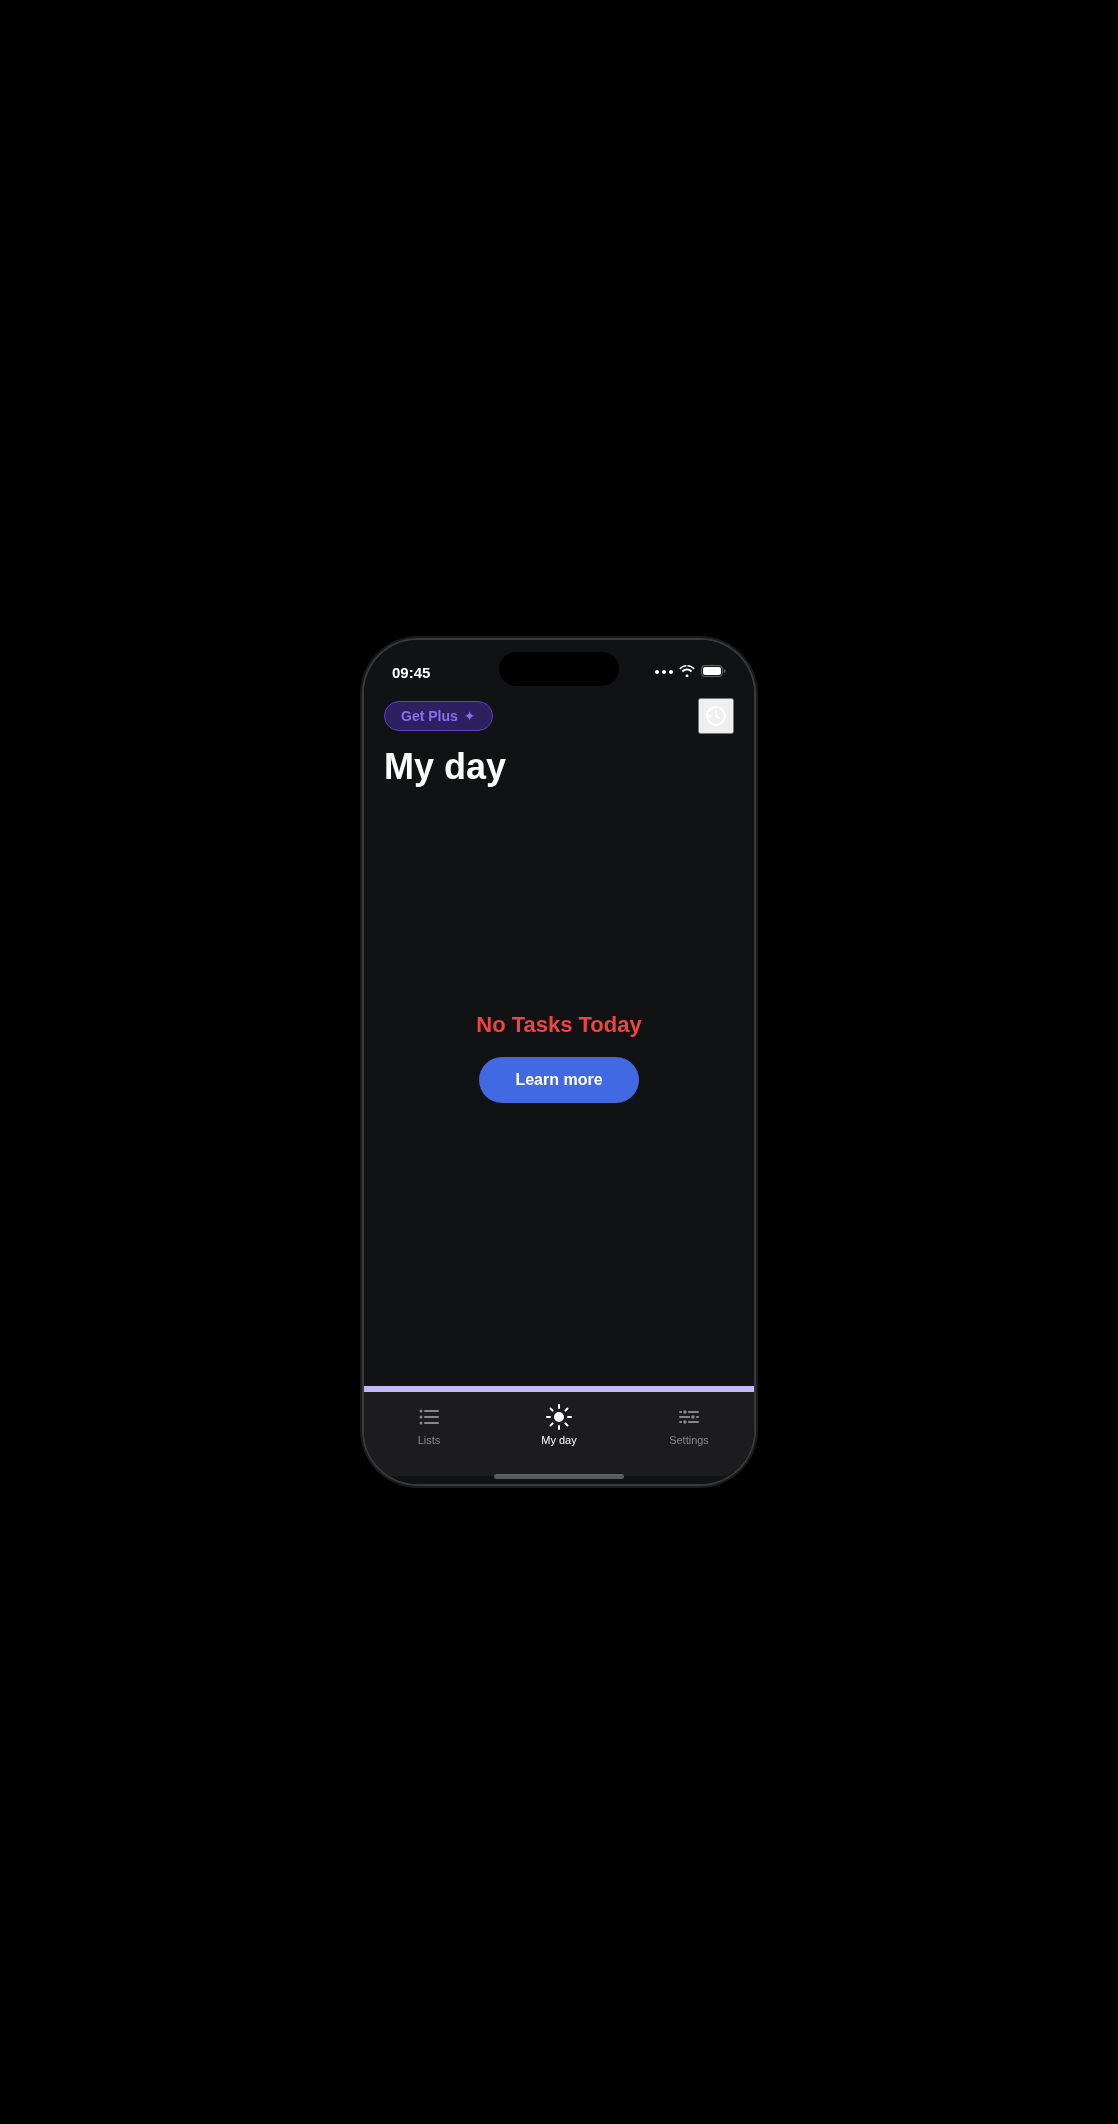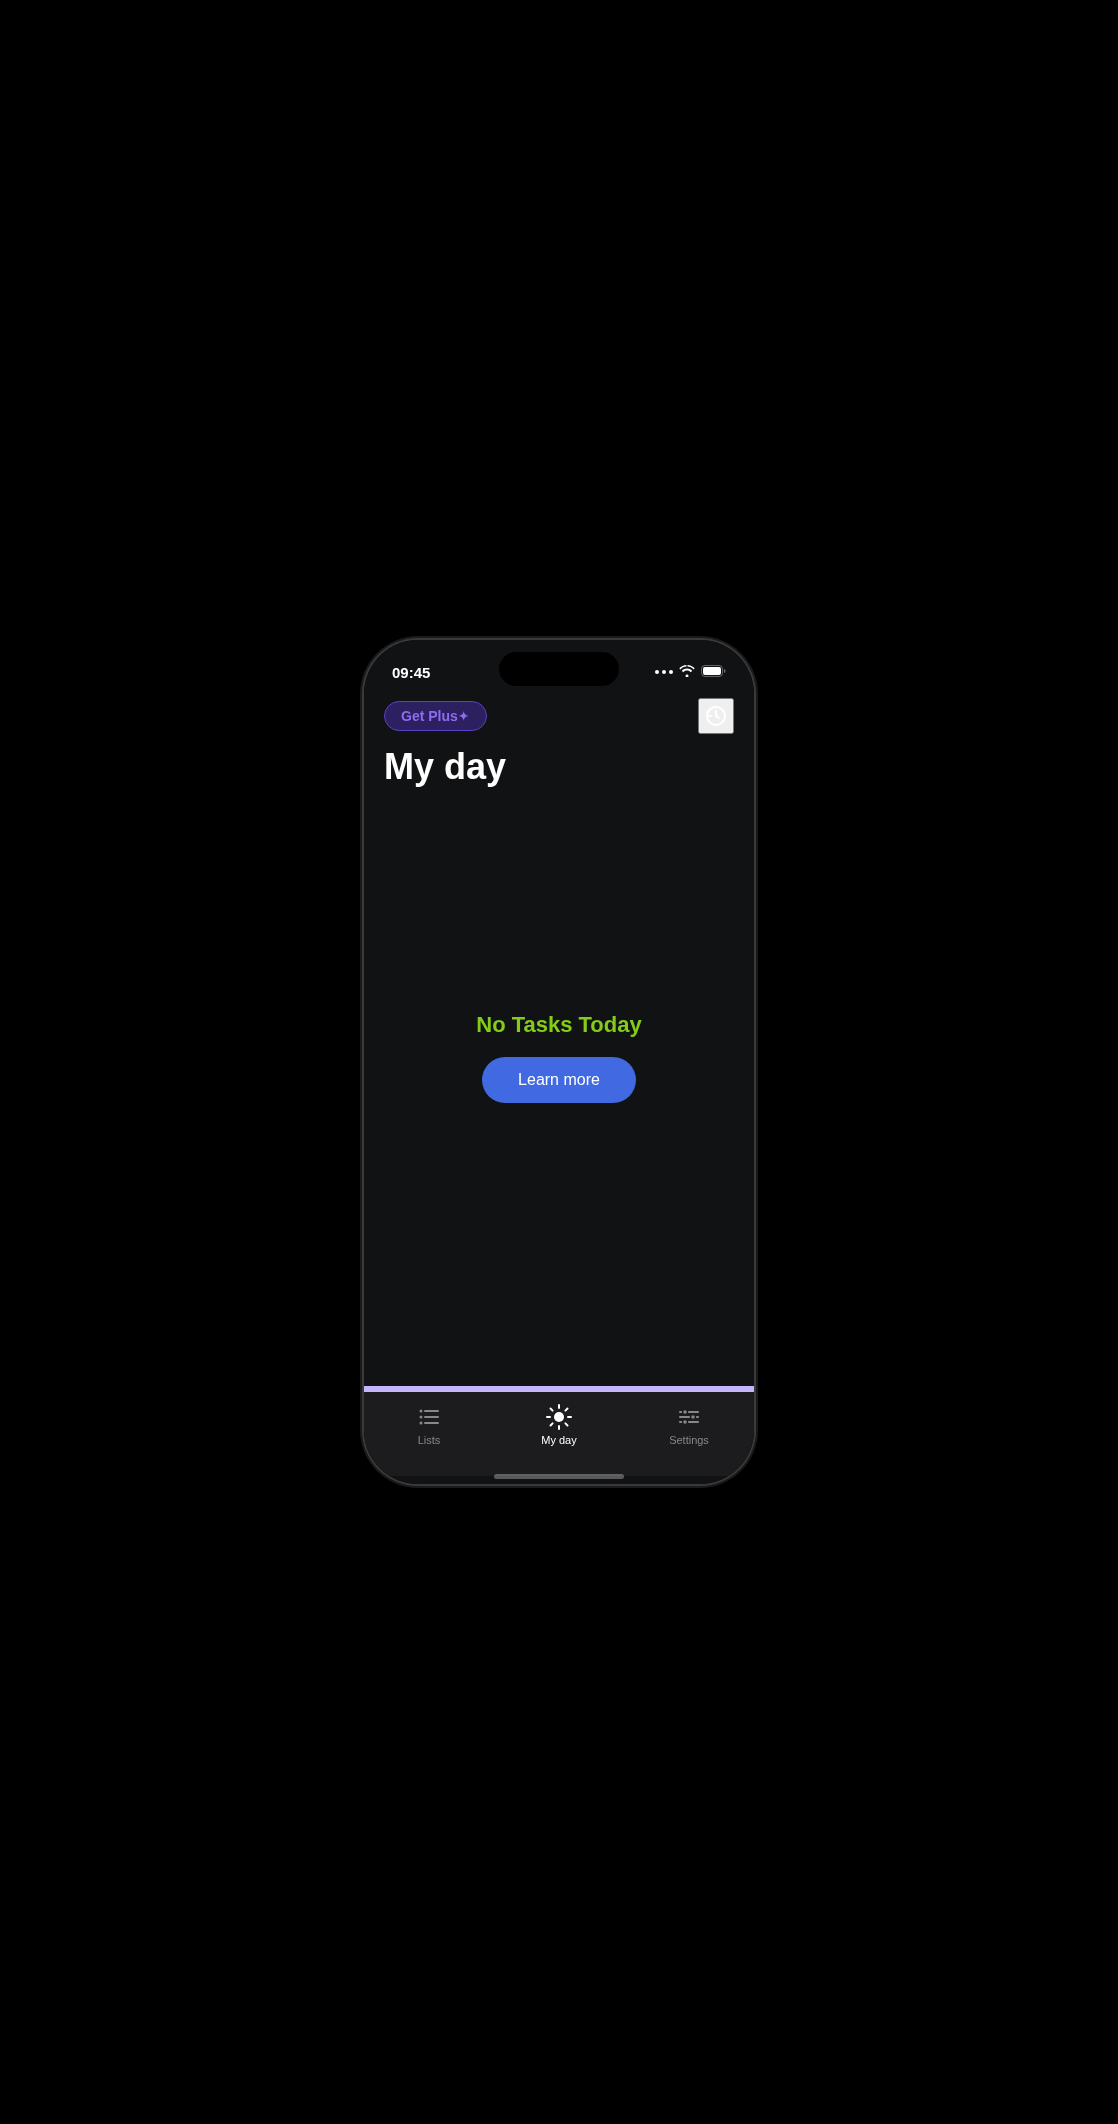--- a/index.html
+++ b/index.html
@@ -114,20 +114,21 @@
       padding: 8px 20px 0;
     }
 
     .get-plus-btn {
       background: #2d2060;
       border: 1px solid #5b3fc4;
       border-radius: 20px;
       padding: 6px 16px;
       display: flex;
       align-items: center;
+      gap: 6px;
       cursor: pointer;
     }
 
     .get-plus-text {
       color: #8b6df0;
       font-size: 14px;
       font-weight: 600;
     }
 
     .sparkle {
@@ -158,41 +159,41 @@
       display: flex;
       flex-direction: column;
       justify-content: center;
       align-items: center;
       padding: 0 30px;
       text-align: center;
       margin-top: -60px;
     }
 
     .empty-title {
-      color: #84cc16;
+      color: #ef4444;
       font-size: 22px;
       font-weight: 700;
       margin-bottom: 19px;
     }
 
     .empty-description {
       color: #888;
       font-size: 15px;
       line-height: 1.5;
       margin-bottom: 24px;
     }
 
     .learn-more-btn {
       background: #4169e1;
       border: none;
       border-radius: 24px;
       padding: 14px 36px;
       color: #fff;
       font-size: 16px;
-      font-weight: 400;
+      font-weight: 700;
       cursor: pointer;
     }
 
     
     .tab-bar {
       background: #1c1c1e;
       border-top: 6px solid #c4b5fd;
       display: flex;
       justify-content: space-around;
       align-items: flex-start;

